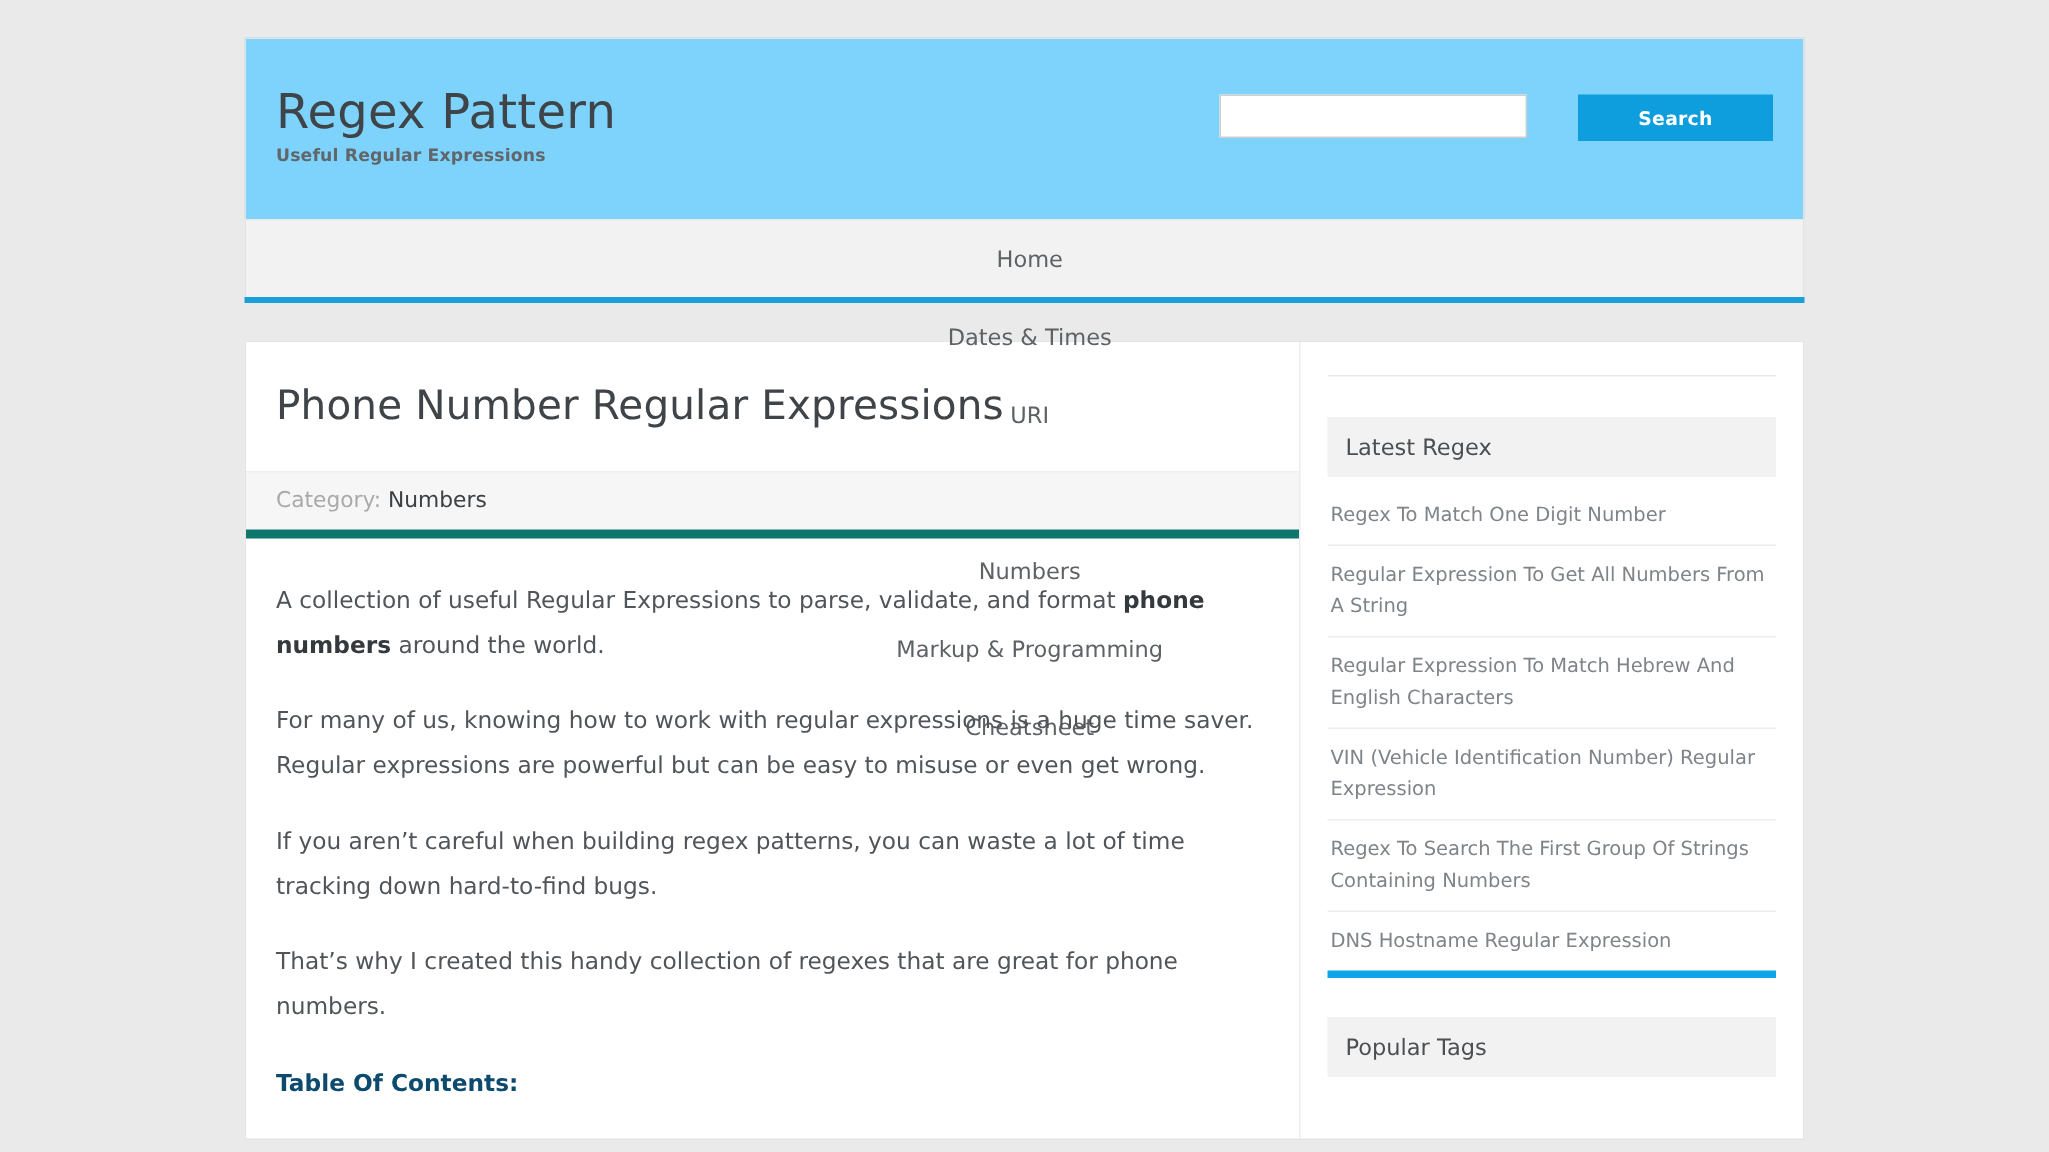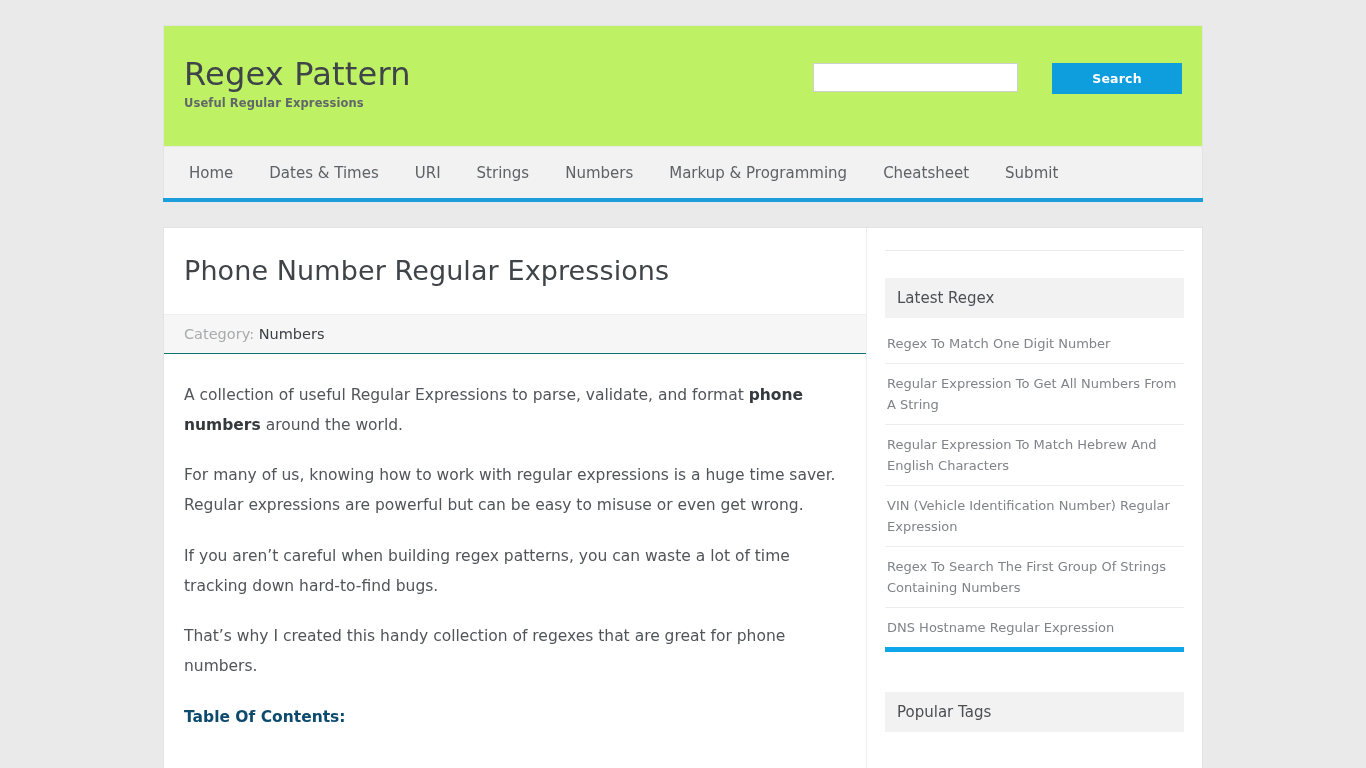--- a/index.html
+++ b/index.html
@@ -17,21 +17,21 @@
   }
 
   .page {
     width: 1040px;
     margin: 0 auto;
     padding-top: 25px;
   }
 
   
   .site-header {
-    background: #bef264;
+    background: #7dd3fc;
     border: 1px solid #e3e3e3;
     border-bottom: none;
     height: 121px;
     position: relative;
   }
 
   .branding {
     position: absolute;
     left: 20px;
     top: 30px;
@@ -90,20 +90,21 @@
   
   .nav-wrap {
     background: #f2f2f2;
     border: 1px solid #e3e3e3;
     border-bottom: none;
     border-top: 1px solid #e8e8e8;
     height: 52px;
     display: flex;
     align-items: center;
     padding-left: 7px;
+    flex-direction: column;
   }
 
   .nav-item {
     font-size: 15px;
     color: #5d6265;
     padding: 0 14px;
     margin: 0 4px;
     line-height: 52px;
     cursor: pointer;
     white-space: nowrap;
@@ -133,21 +134,21 @@
     font-weight: 400;
     color: #3f4449;
     line-height: 1.25;
     margin-bottom: 26px;
     letter-spacing: 0.1px;
   }
 
   .entry-meta {
     background: #f6f6f6;
     border-top: 1px solid #efefef;
-    border-bottom: 1px solid #0f766e;
+    border-bottom: 6px solid #0f766e;
     margin: 0 -20px 26px -20px;
     padding: 11px 20px;
     font-size: 14.5px;
     color: #2f3438;
   }
 
   .entry-meta .meta-label { color: #a8aaac; }
   .entry-meta .meta-value { color: #3c4145; }
 
   .entry-content p {
@@ -166,21 +167,21 @@
     font-weight: bold;
   }
 
   
   .sidebar {
     width: 336px;
     border-left: 1px solid #ededed;
     padding: 22px 18px 0 18px;
   }
 
-  .widget { margin-bottom: 40px; }
+  .widget { margin-bottom: 26px; }
 
   .widget-rule {
     border-top: 1px solid #e9e9e9;
     margin-bottom: 27px;
   }
 
   .widget-title {
     background: #f2f2f2;
     font-size: 15px;
     color: #4a4f53;
@@ -224,21 +225,20 @@
   </div>
 
   <div class="nav-wrap">
     <div class="nav-item">Home</div>
     <div class="nav-item">Dates &amp; Times</div>
     <div class="nav-item">URI</div>
     <div class="nav-item">Strings</div>
     <div class="nav-item">Numbers</div>
     <div class="nav-item">Markup &amp; Programming</div>
     <div class="nav-item">Cheatsheet</div>
-    <div class="nav-item">Submit</div>
   </div>
   <div class="nav-underline"></div>
 
   <div class="content-wrap">
 
     <div class="main-col">
       <h1 class="entry-title">Phone Number Regular Expressions</h1>
 
       <div class="entry-meta">
         <span class="meta-label">Category:</span>

